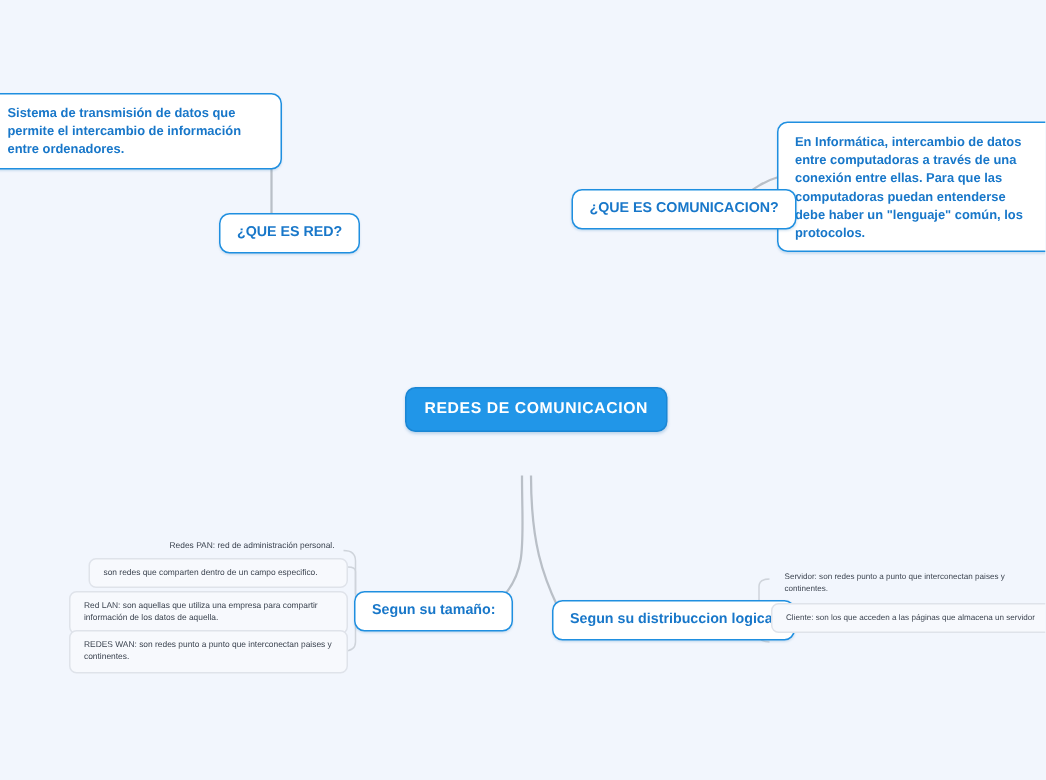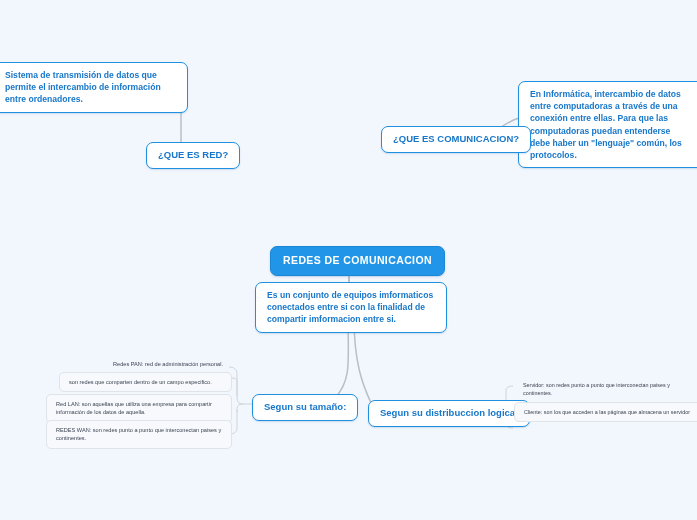--- a/index.html
+++ b/index.html
@@ -65,20 +65,21 @@
     white-space: nowrap;
   }
   .t-body {
     font-size: 8.6px;
     line-height: 1.42;
   }
   .t-title {
     font-size: 10.5px;
     line-height: 1.3;
     white-space: nowrap;
+    margin-top: 12px;
   }
   .t-leaf {
     font-size: 5.6px;
     line-height: 1.5;
     font-weight: normal;
   }
   .t-leaf-r {
     font-size: 5.4px;
     line-height: 1.5;
     font-weight: normal;
@@ -114,23 +115,22 @@
   <div class="node nb pad-md t-body" style="left:-7px; top:62px; width:195px;">Sistema de transmisión de datos que permite el intercambio de información entre ordenadores.</div>
 
   <div class="node nb pad-md t-label center-txt" style="left:146px; top:142px;">¿QUE ES RED?</div>
 
   <div class="node nb pad-md t-body" style="left:518px; top:81px; width:186px;">En Informática, intercambio de datos entre computadoras a través de una conexión entre ellas. Para que las computadoras puedan entenderse debe haber un "lenguaje" común, los protocolos.</div>
 
   <div class="node nb pad-md t-label center-txt" style="left:381px; top:126px;">¿QUE ES COMUNICACION?</div>
 
   <div class="node nf pad-lg t-title center-txt" style="left:270px; top:246px;">REDES DE COMUNICACION</div>
 
-  <div class="node nb pad-md t-body" style="left:255px; top:282px; width:192px;">Es un conjunto de equipos imformaticos conectados entre si con la finalidad de compartir imformacion entre si.</div>
 
-  <div class="node nb pad-md t-label center-txt" style="left:252px; top:394px;">Segun su tamaño:</div>
+  <div class="node nb pad-md t-label center-txt" style="left:236px; top:394px;">Segun su tamaño:</div>
 
   <div class="node nl pad-sm t-leaf" style="left:100px; top:355px; width:132px; text-align:right; border:none; background:transparent;">Redes PAN: red de administración personal.</div>
 
   <div class="node nl pad-sm t-leaf" style="left:59px; top:372px; width:173px;">son redes que comparten dentro de un campo especifico.</div>
 
   <div class="node nl pad-sm t-leaf" style="left:46px; top:394px; width:186px;">Red LAN:  son aquellas que utiliza una empresa para compartir información de los datos de aquella.</div>
 
   <div class="node nl pad-sm t-leaf" style="left:46px; top:420px; width:186px;">REDES WAN:  son redes punto a punto que interconectan paises y continentes.</div>
 
   <div class="node nb pad-md t-label center-txt" style="left:368px; top:400px;">Segun su distribuccion logica:</div>

